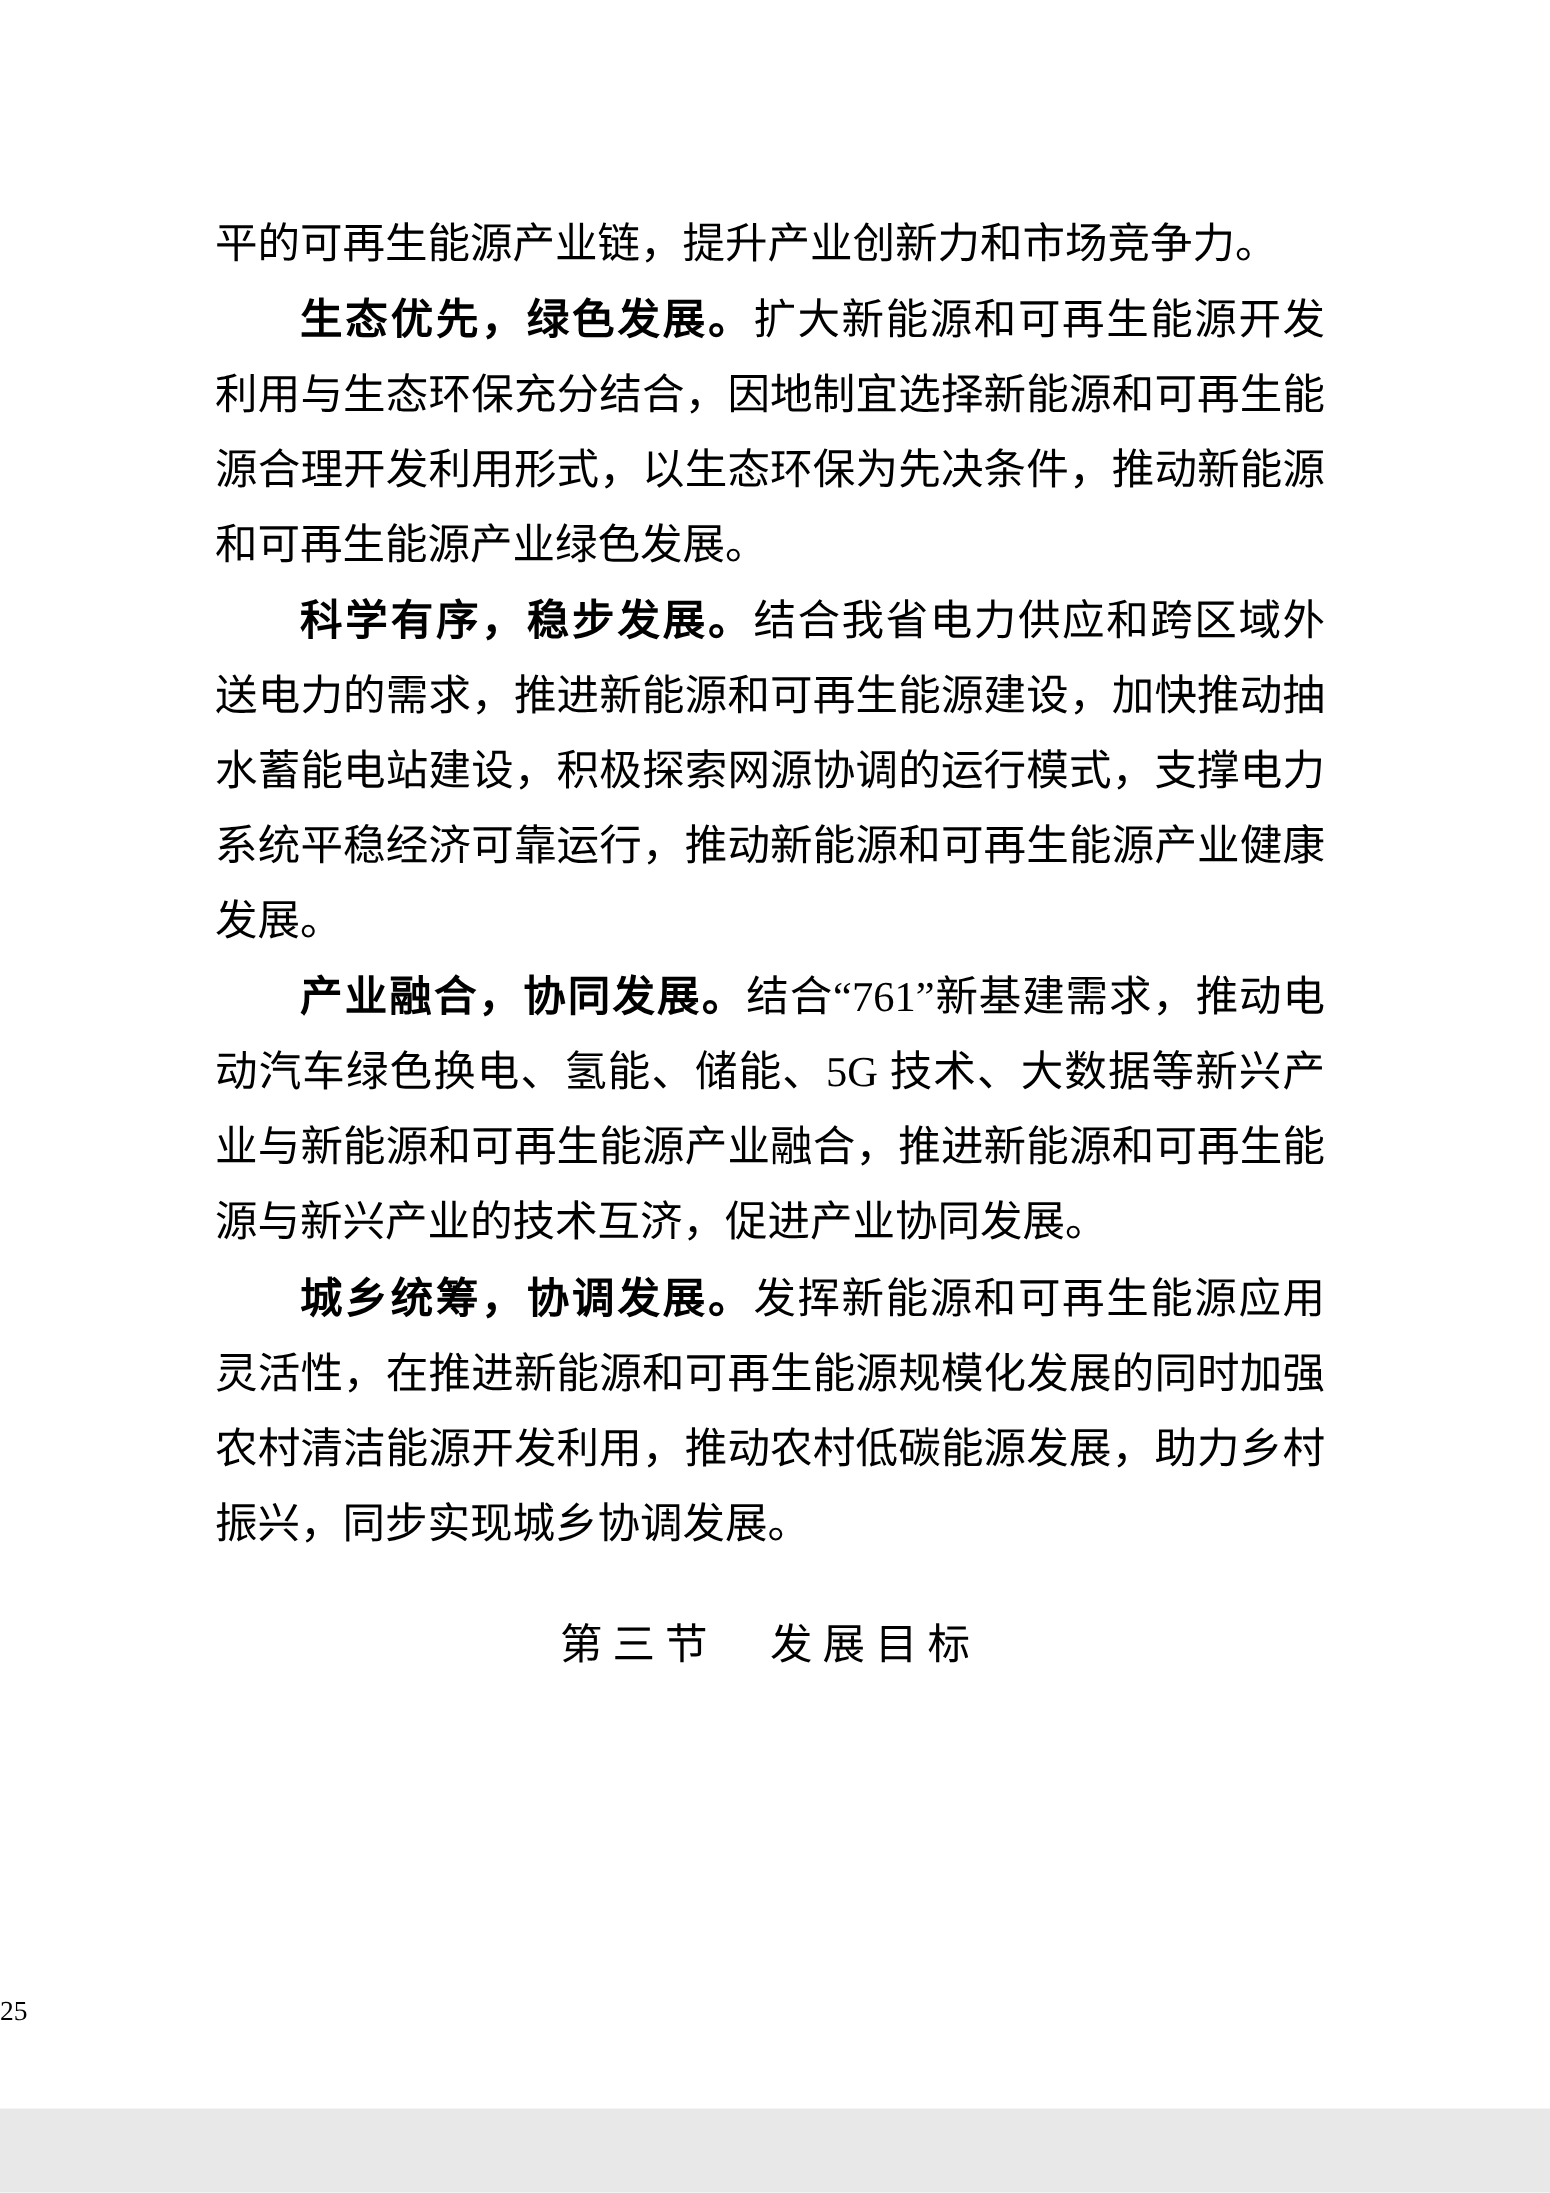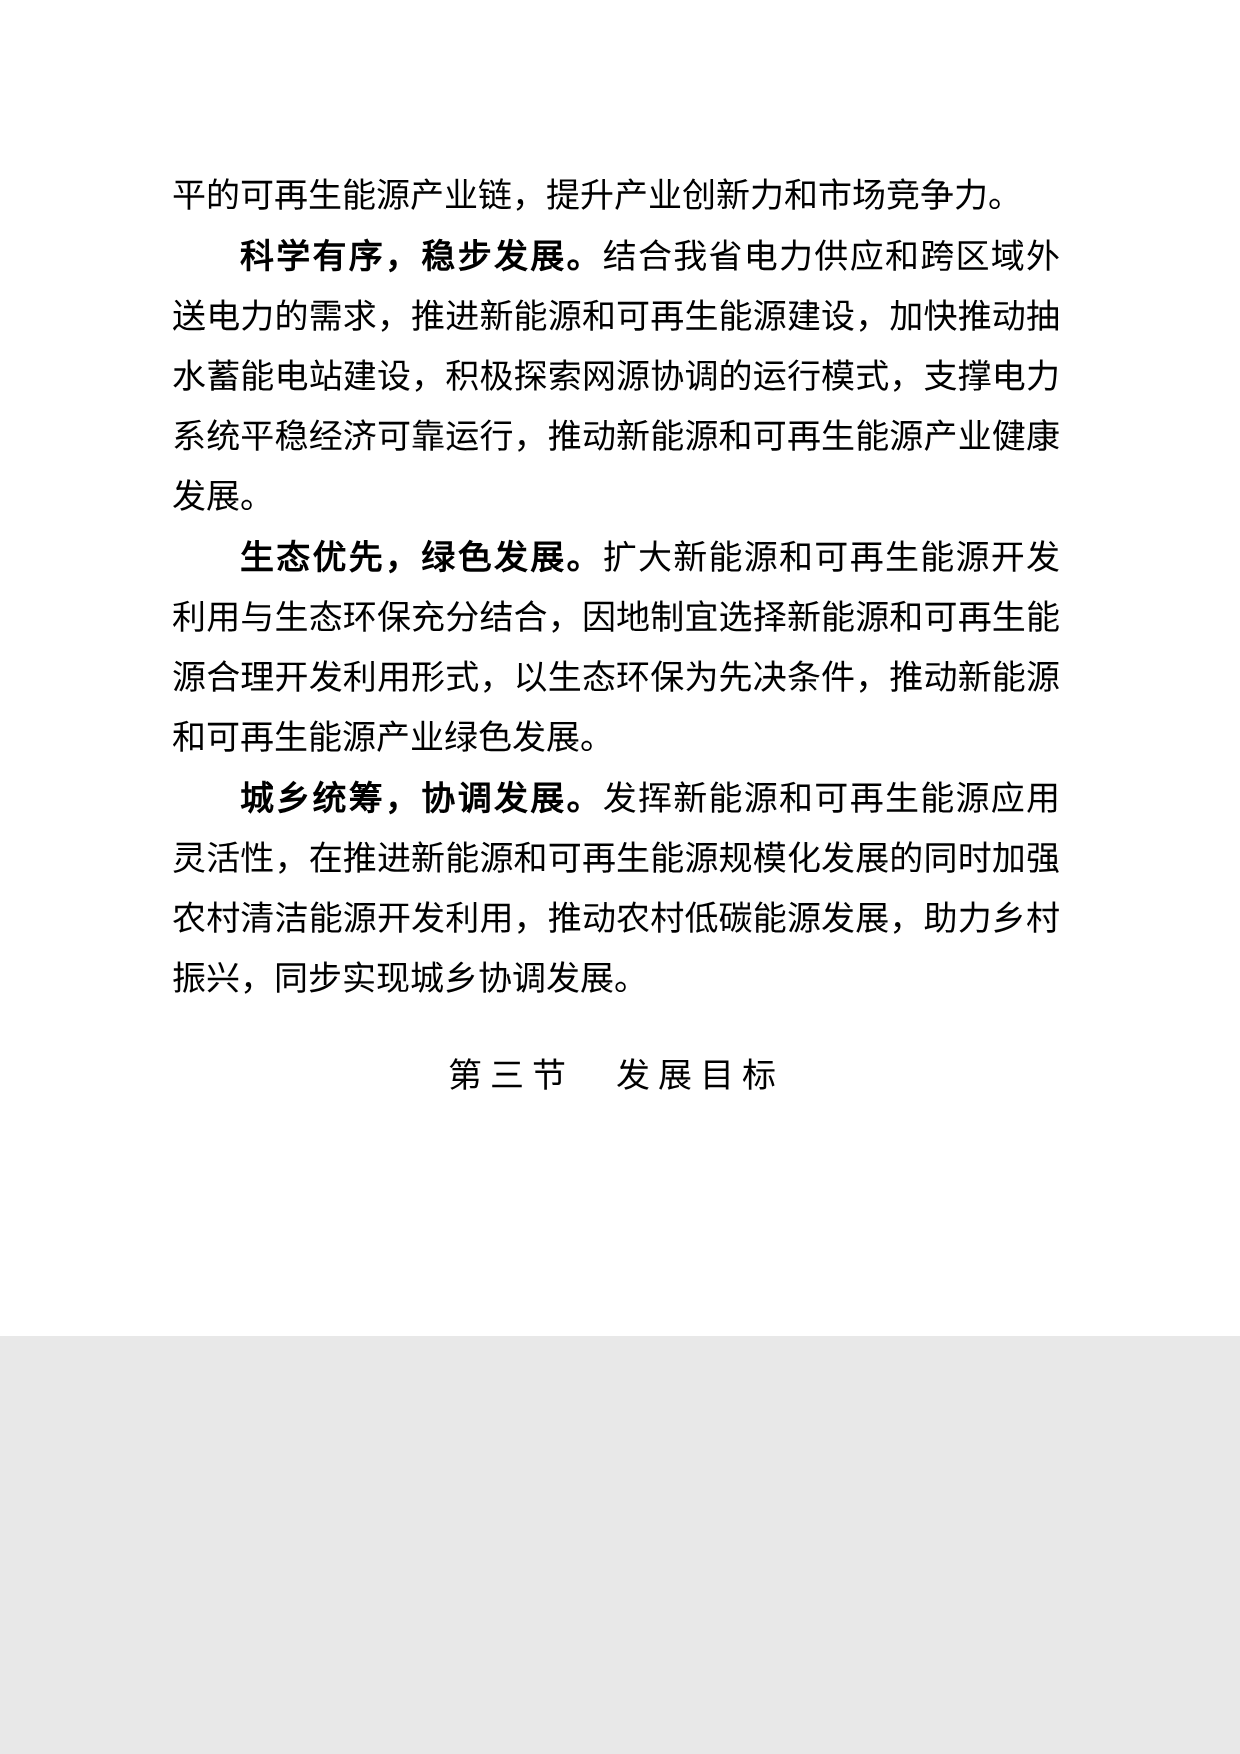--- a/index.html
+++ b/index.html
@@ -3,21 +3,21 @@
 <meta charset="utf-8">
 <style>
   html, body {
     margin: 0;
     padding: 0;
     background: #e8e8e8;
   }
   .page {
     position: relative;
     width: 1240px;
-    height: 1336px;
+    height: 1687px;
     margin: 0 auto;
     background: #ffffff;
     color: #000000;
     font-family: "Liberation Serif", serif;
     overflow: hidden;
   }
   .content {
     position: absolute;
     left: 172px;
     top: 166px;
@@ -70,24 +70,25 @@
   }
 </style>
 </head>
 <body>
 
 <div class="page">
   <div class="content">
 
     <p class="cont">平的可再生能源产业链，提升产业创新力和市场竞争力。</p>
 
+    <p><span class="lead">生态优先，绿色发展。</span><span>扩大新能源和可再生能源开发利用与生态环保充分结合，因地制宜选择新能源和可再生能源合理开发利用形式，以生态环保为先决条件，推动新能源和可再生能源产业绿色发展。</span></p>
+
     <p><span class="lead">科学有序，稳步发展。</span><span>结合我省电力供应和跨区域外送电力的需求，推进新能源和可再生能源建设，加快推动抽水蓄能电站建设，积极探索网源协调的运行模式，支撑电力系统平稳经济可靠运行，推动新能源和可再生能源产业健康发展。</span></p>
 
-    <p><span class="lead">生态优先，绿色发展。</span><span>扩大新能源和可再生能源开发利用与生态环保充分结合，因地制宜选择新能源和可再生能源合理开发利用形式，以生态环保为先决条件，推动新能源和可再生能源产业绿色发展。</span></p>
-
+    <p><span class="lead">产业融合，协同发展。</span><span>结合“761”新基建需求，推动电动汽车绿色换电、氢能、储能、5G 技术、大数据等新兴产业与新能源和可再生能源产业融合，推进新能源和可再生能源与新兴产业的技术互济，促进产业协同发展。</span></p>
 
     <p><span class="lead">城乡统筹，协调发展。</span><span>发挥新能源和可再生能源应用灵活性，在推进新能源和可再生能源规模化发展的同时加强农村清洁能源开发利用，推动农村低碳能源发展，助力乡村振兴，同步实现城乡协调发展。</span></p>
 
     <h2 class="section-heading">第三节　发展目标</h2>
 
 
 
   </div>
 
   <div class="page-number">25</div>

